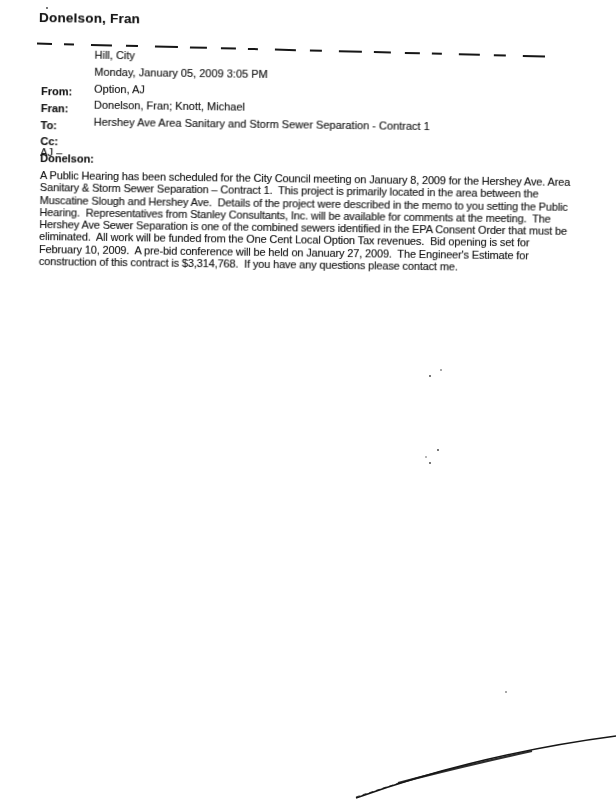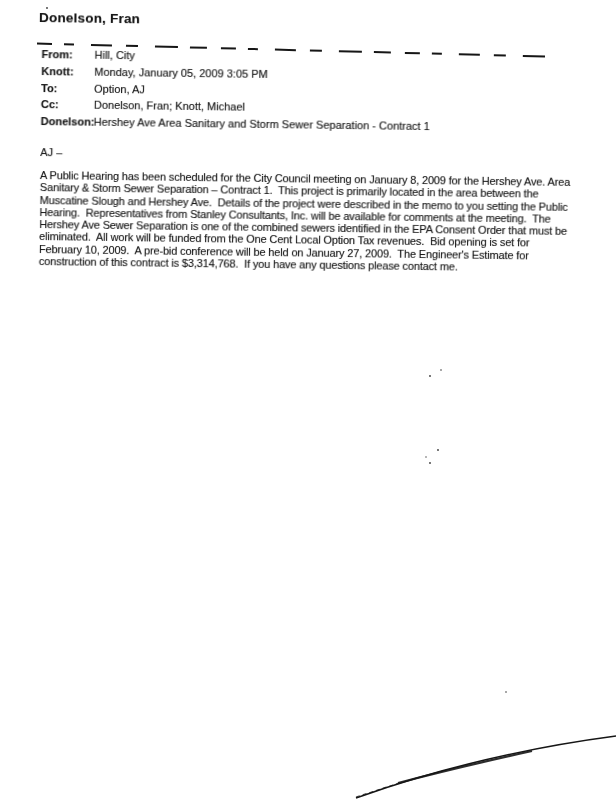--- a/index.html
+++ b/index.html
@@ -50,20 +50,21 @@
   .field-row {
     display: flex;
     height: 16.8px;
     align-items: flex-start;
   }
   .field-label {
     width: 53px;
     flex: 0 0 53px;
     font-weight: bold;
     white-space: nowrap;
+    margin-top: 37px;
   }
   .field-value {
     white-space: nowrap;
   }
   .salutation {
     position: absolute;
     left: 42px;
     top: 146px;
     margin: 0;
     font-size: 11px;
@@ -95,21 +96,21 @@
   <div class="content">
 
     <h1 class="title">Donelson, Fran</h1>
 
     <div class="fields">
       <div class="field-row">
         <span class="field-label">From:</span>
         <span class="field-value">Hill, City</span>
       </div>
       <div class="field-row">
-        <span class="field-label">Knott:</span>
+        <span class="field-label">Fran:</span>
         <span class="field-value">Monday, January 05, 2009 3:05 PM</span>
       </div>
       <div class="field-row">
         <span class="field-label">To:</span>
         <span class="field-value">Option, AJ</span>
       </div>
       <div class="field-row">
         <span class="field-label">Cc:</span>
         <span class="field-value">Donelson, Fran; Knott, Michael</span>
       </div>

